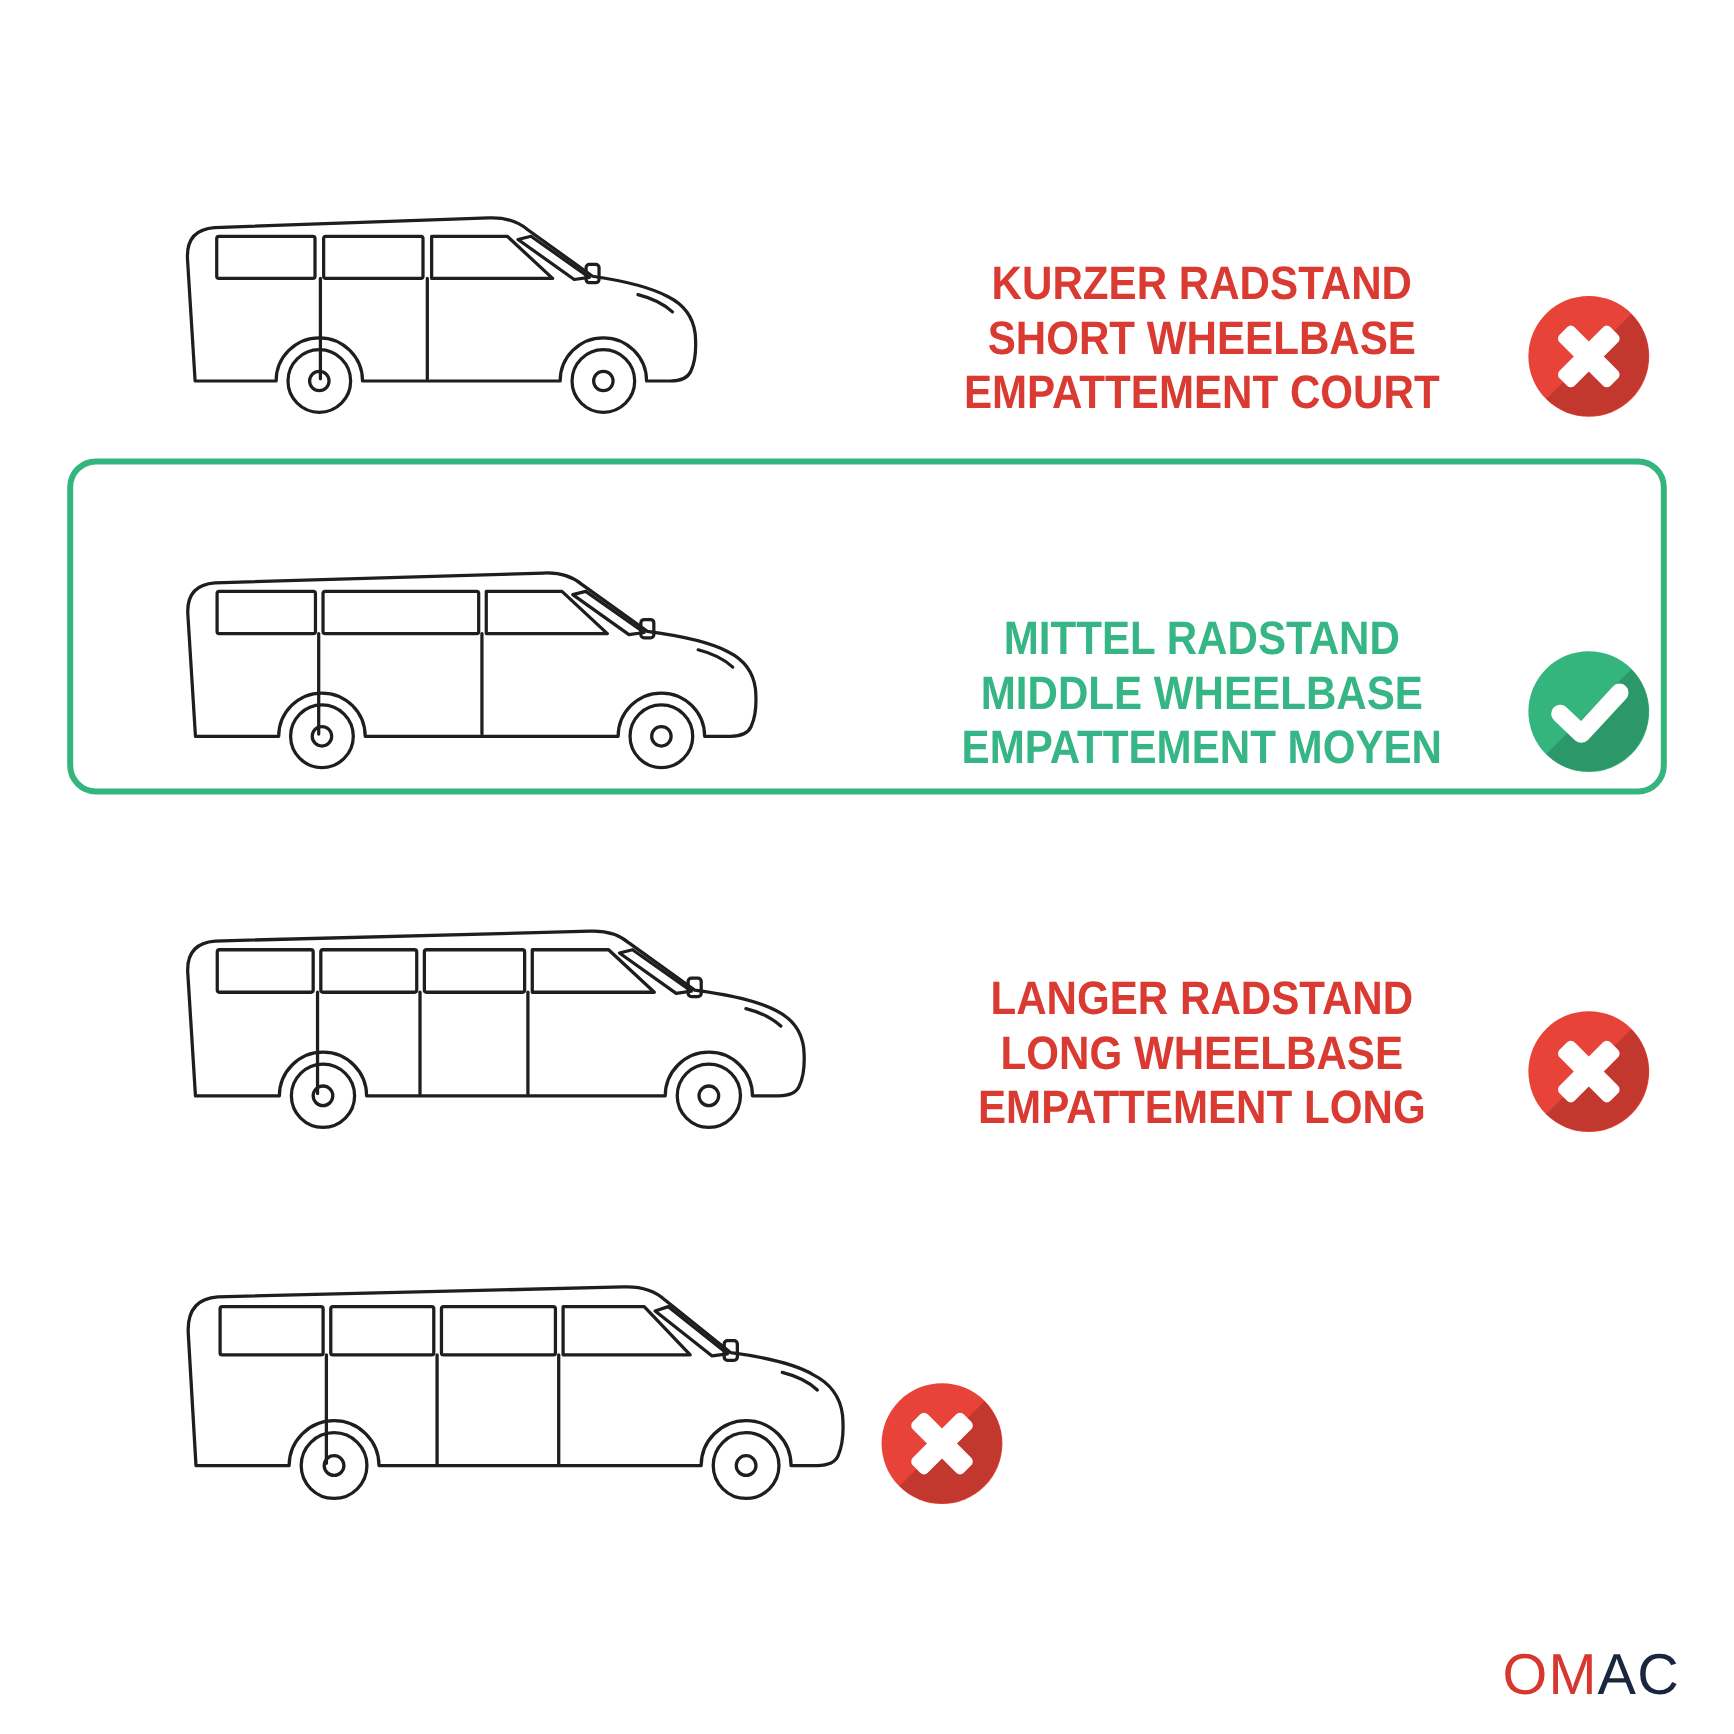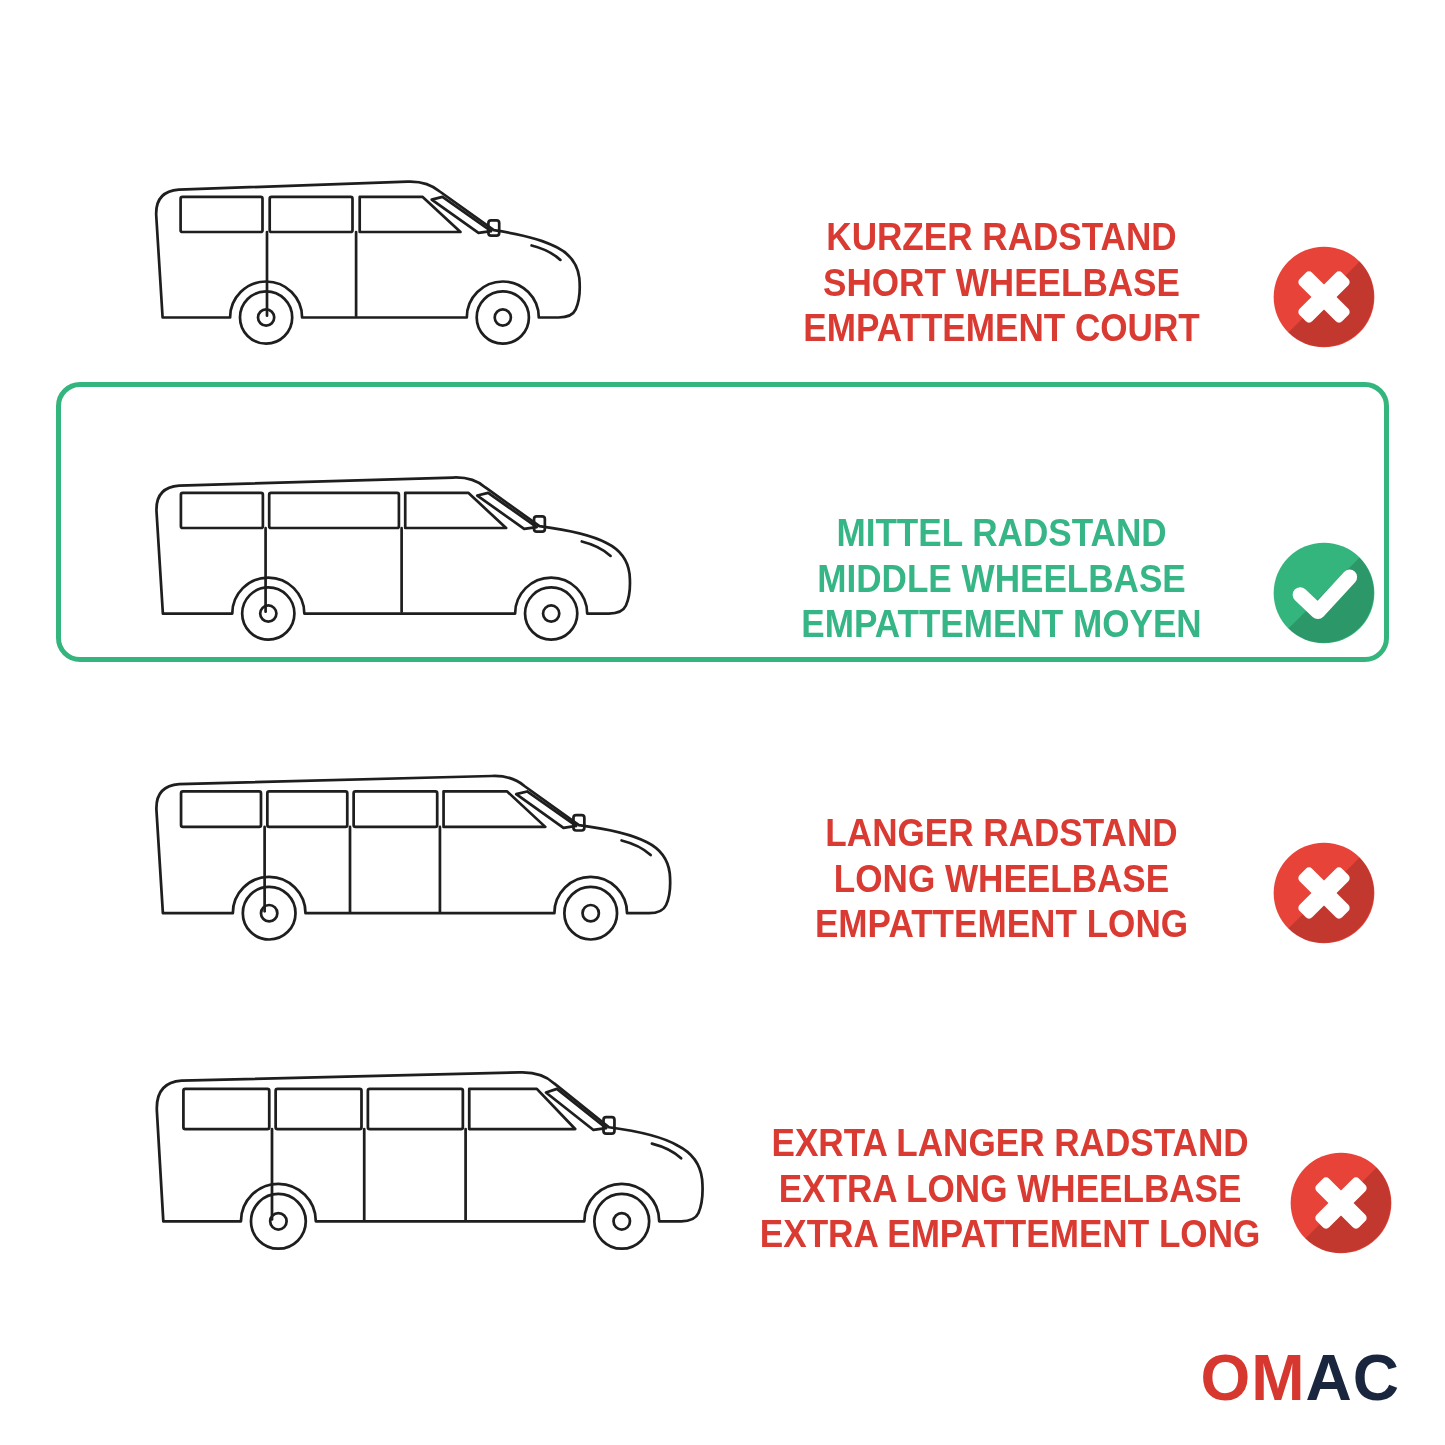--- a/index.html
+++ b/index.html
@@ -59,22 +59,22 @@
   .status-icon{display:block;}
   .icon-cross .bg{fill:var(--icon-red);stroke:none;}
   .icon-check .bg{fill:var(--icon-green);stroke:none;}
   .status-icon .shade{fill:rgba(0,0,0,0.16);}
   .status-icon .glyph{fill:#ffffff;}
   .status-icon .mark{
     stroke:#ffffff;stroke-width:17;fill:none;
     stroke-linecap:round;stroke-linejoin:round;
   }
   .logo{
-    position:absolute;right:45px;bottom:35px;
-    font-size:64px;font-weight:700;letter-spacing:1px;
+    position:absolute;right:45px;bottom:24px;
+    font-size:48px;font-weight:400;letter-spacing:1px;
     line-height:1;
   }
   .logo .red{color:var(--logo-red);}
   .logo .dark{color:var(--logo-dark);}
 </style>
 </head>
 <body>
 
 <div id="stage">
 
@@ -203,27 +203,20 @@
         <line x1="254" y1="103" x2="254" y2="202"></line>
         <line x1="365" y1="103" x2="365" y2="202"></line>
         <rect x="516" y="90" width="12" height="18" rx="3"></rect>
         <path d="M 569 119 Q 589 124 601 135"></path>
         <circle cx="160" cy="204" r="30"></circle>
           <circle cx="160" cy="204" r="9"></circle>
         <circle cx="536" cy="204" r="30"></circle>
           <circle cx="536" cy="204" r="9"></circle>
       </svg>
     </div>
-    <div class="text-col">
-      <div class="label">
-        <div class="line">EXRTA LANGER RADSTAND</div>
-        <div class="line">EXTRA LONG WHEELBASE</div>
-        <div class="line">EXTRA EMPATTEMENT LONG</div>
-      </div>
-    </div>
     <div class="icon-col">
       <svg class="status-icon icon-cross" viewBox="0 0 120 120" width="106" height="106">
         <circle class="bg" cx="60" cy="60" r="57"></circle>
         <path class="shade" d="M 100.3 19.7 A 57 57 0 0 1 19.7 100.3 Z"></path>
         <g class="glyph" transform="rotate(45 60 60)">
           <rect x="26" y="50" width="68" height="20" rx="5"></rect>
           <rect x="50" y="26" width="20" height="68" rx="5"></rect>
         </g>
       </svg>
     </div>

